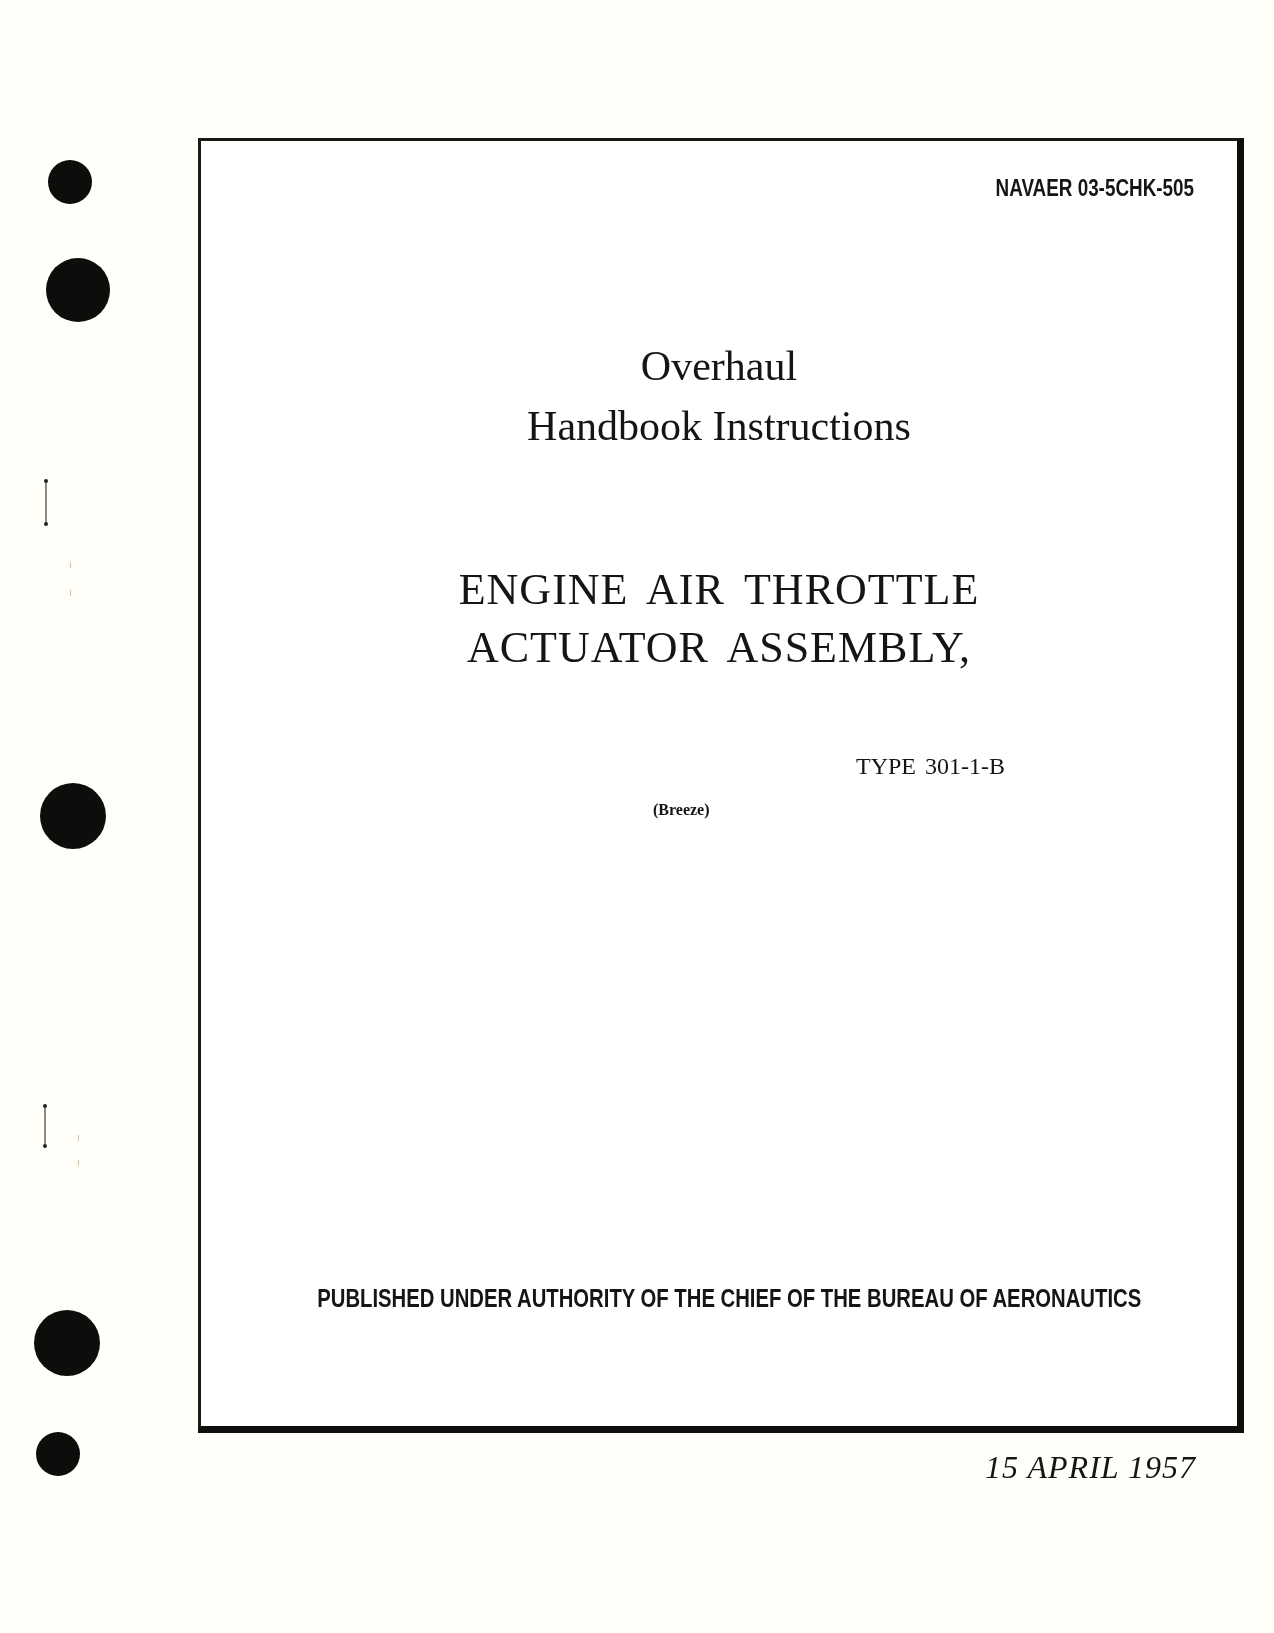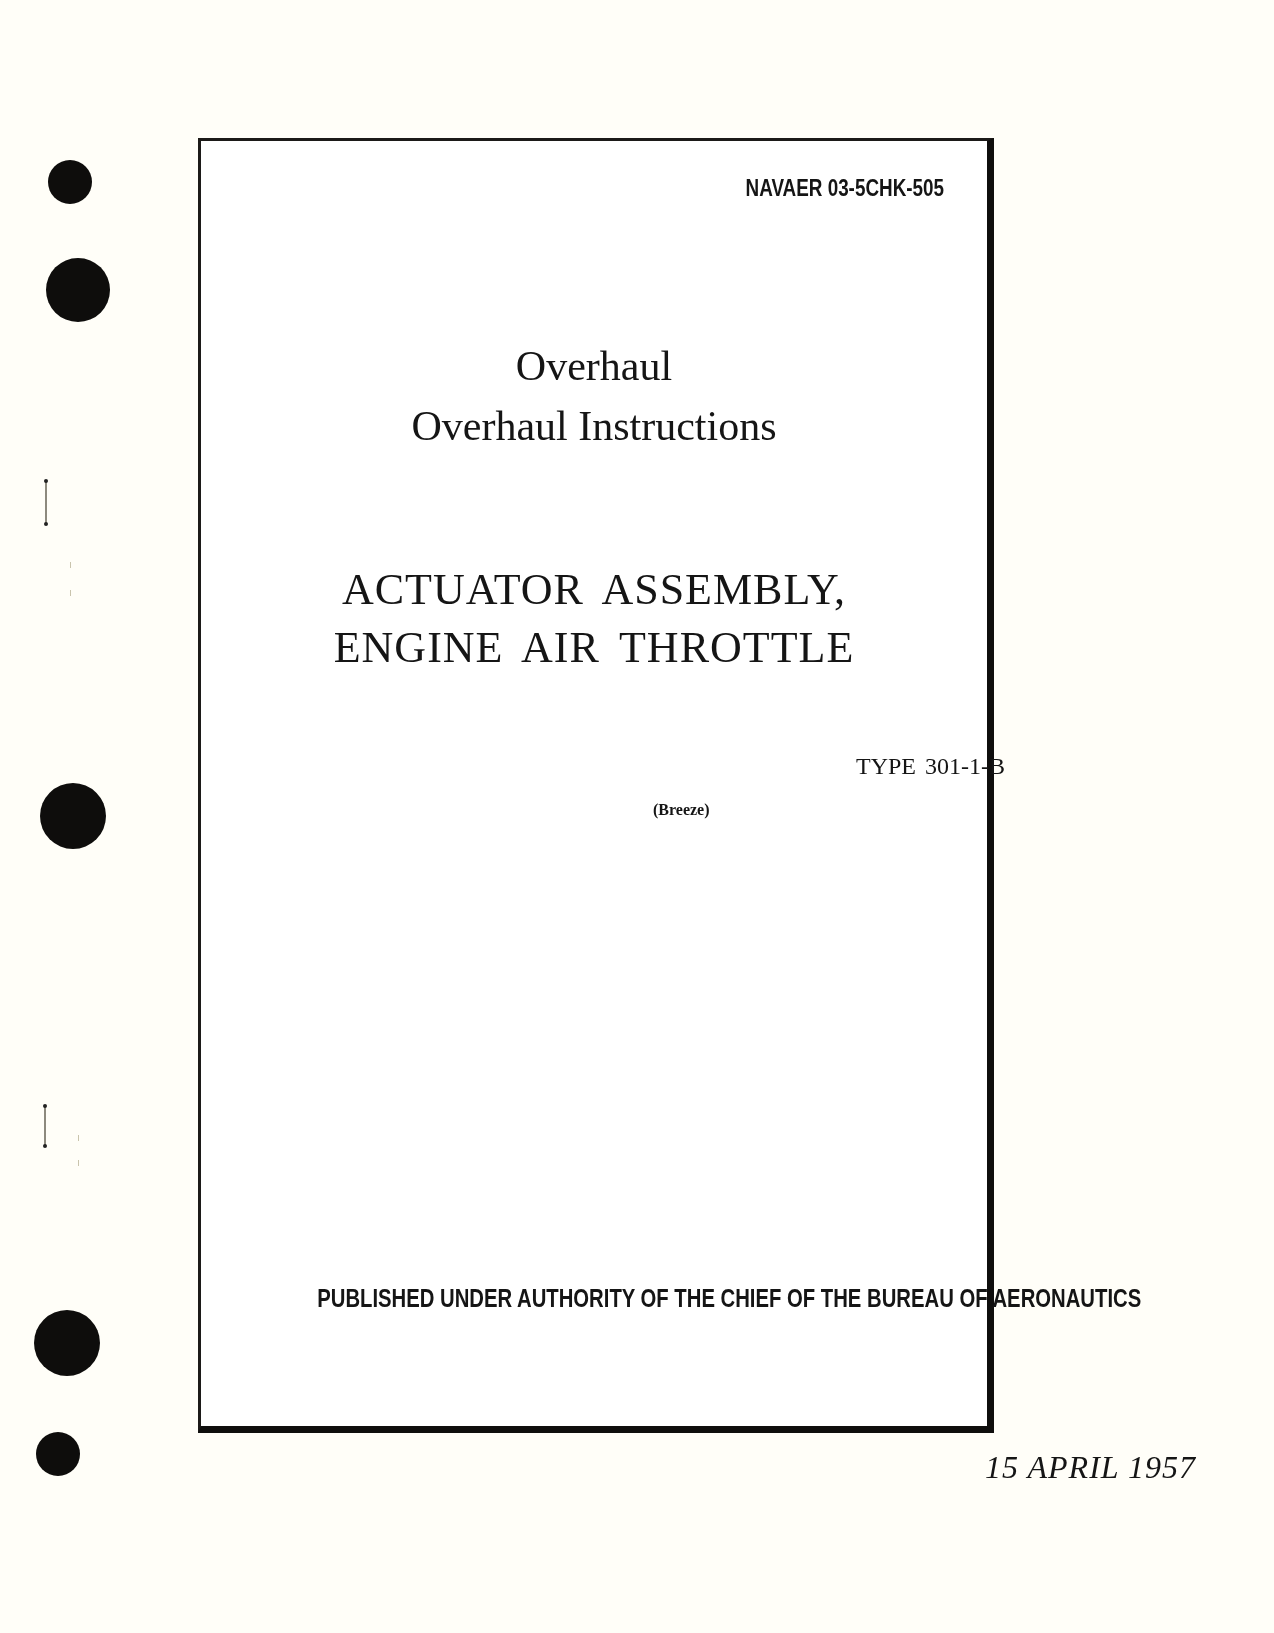--- a/index.html
+++ b/index.html
@@ -38,21 +38,21 @@
     .mark::after { bottom: -1px; }
     .speck {
       position: absolute;
       width: 1px;
       background: #c9c4ad;
     }
     .frame {
       position: absolute;
       left: 198px;
       top: 138px;
-      width: 796px;
+      width: 1046px;
       height: 1295px;
       border-top: 3px solid #1c1a18;
       border-left: 3px solid #1c1a18;
       border-right: 7px solid #0f0e0d;
       border-bottom: 7px solid #0f0e0d;
       box-sizing: border-box;
       background: #ffffff;
     }
     .doc-number {
       position: absolute;
@@ -152,26 +152,26 @@
 <div class="mark" style="left:44px; top:1105px; height:42px;"></div>
 <div class="speck" style="left:78px; top:1135px; height:6px;"></div>
 <div class="speck" style="left:78px; top:1160px; height:6px;"></div>
 
 <div class="frame">
 
   <div class="doc-number">NAVAER 03-5CHK-505</div>
 
   <div class="center-block handbook">
     <div>Overhaul</div>
-    <div>Overhaul Instructions</div>
+    <div>Handbook Instructions</div>
   </div>
 
   <div class="center-block title">
+    <div>ENGINE AIR THROTTLE</div>
     <div>ACTUATOR ASSEMBLY,</div>
-    <div>ENGINE AIR THROTTLE</div>
   </div>
 
   <div class="type-row">TYPE 301-1-B</div>
   <div class="maker">(Breeze)</div>
 
   <div class="authority">
     <span>PUBLISHED UNDER AUTHORITY OF THE CHIEF OF THE BUREAU OF AERONAUTICS</span>
   </div>
 </div>
 

